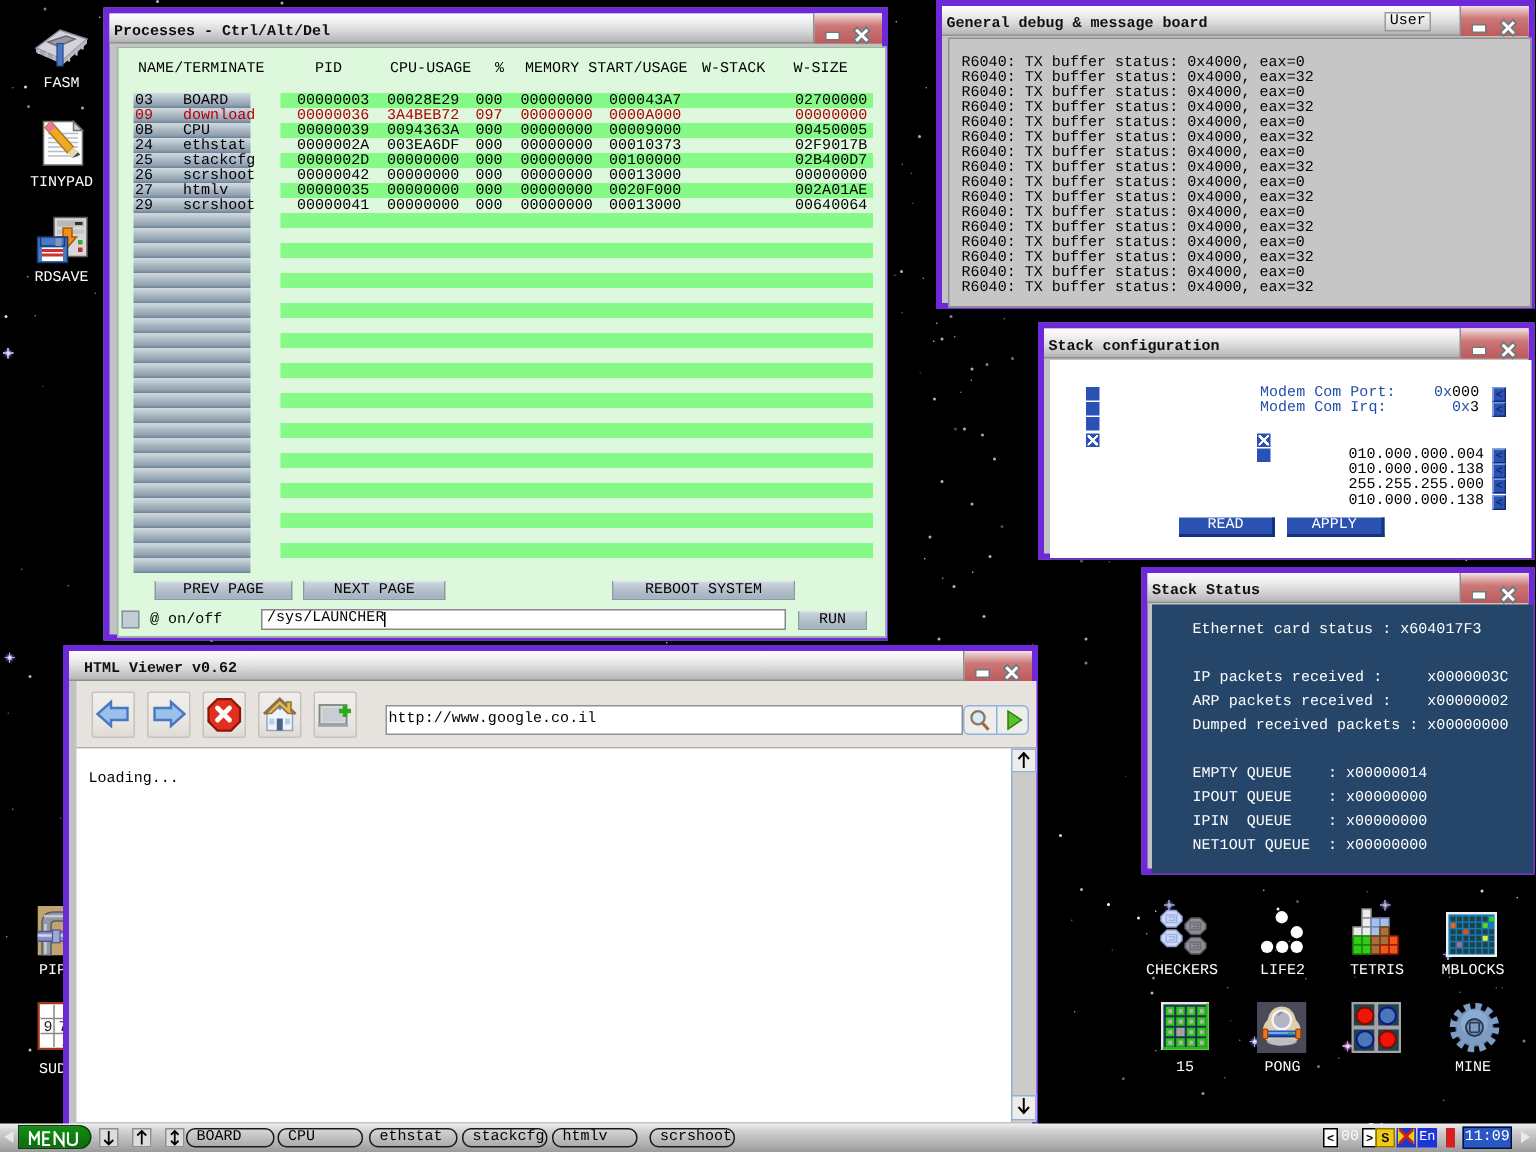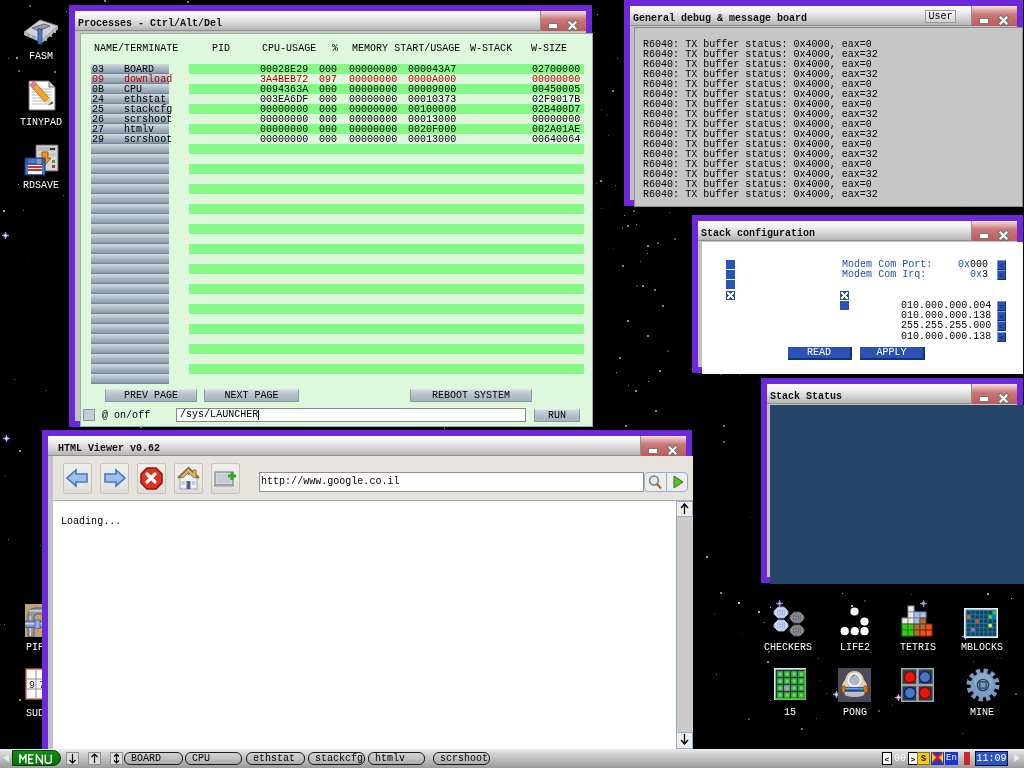--- a/index.html
+++ b/index.html
@@ -1,18 +1,18 @@
 <!DOCTYPE html>
 <html><head><meta charset="utf-8"><style>
 *{margin:0;padding:0;box-sizing:border-box}
 html,body{width:1024px;height:768px;background:#000;overflow:hidden}
 body{position:relative;font-family:"Liberation Mono",monospace;-webkit-font-smoothing:antialiased;opacity:0.999}
 .ab{position:absolute}
 .t{position:absolute;font-size:10px;line-height:10px;white-space:pre;letter-spacing:0.02px}
-.win{position:absolute;background:#c2c2c2;border:6px solid #6d28d9}
+.win{position:absolute;background:#c2c2c2;border:4px solid #6d28d9}
 .tb{position:absolute;left:0;top:0;right:0;height:20px;background:linear-gradient(#fdfdfd,#efefef 30%,#d5d5d5 65%,#bcbcbc 92%,#b3b3b3);border-bottom:1px solid #8f8f8f}
 .tbt{position:absolute;top:8px;font-size:10px;line-height:10px;font-weight:bold;color:#101010;white-space:pre}
 .tbr{position:absolute;top:0;right:0;width:46px;height:20px;border-left:1px solid #8f8f8f;background:linear-gradient(#f2e3e3 0%,#e3b6b6 16%,#cd7777 42%,#c66868 70%,#bd5b5b 100%)}
 .pbtn{height:13px;background:linear-gradient(#cdd7df,#b6c2cc 45%,#a3b2bf);border:1px solid #8d9aa5;border-top-color:#dfe7ec;font-size:10px;line-height:11px;text-align:center;color:#000;white-space:pre}
 .sbl{position:absolute;width:9px;height:9px;background:#2a52b4}
 .sbtn{position:absolute;width:9px;height:10px;background:#2a52b4;color:#101c38;font-size:8px;line-height:9px;text-align:center;border-top:1px solid #7b97d8;border-left:1px solid #7b97d8;border-bottom:1px solid #132c74;border-right:1px solid #132c74}
 .chk{position:absolute;width:9px;height:9px;background:#2a52b4}
 .chk:before{content:"";position:absolute;left:1px;top:1px;width:7px;height:7px;background:linear-gradient(45deg,rgba(0,0,0,0) 42%,#fff 42%,#fff 58%,rgba(0,0,0,0) 58%),linear-gradient(-45deg,rgba(0,0,0,0) 42%,#fff 42%,#fff 58%,rgba(0,0,0,0) 58%)}
 .tbtn{position:absolute;width:29px;height:31px;background:linear-gradient(#f0eeea,#e9e6e2 70%,#dedad6);border:1px solid #c6c2bc;border-radius:2px}
 .tkb{position:absolute;top:3px;height:13px;border:1px solid #1a1a1a;border-radius:6px;font-size:10px;line-height:11px;color:#000;padding-left:6px;white-space:pre}
@@ -540,20 +540,28 @@
 27
 29</div>
 <div class="t" style="left:49px;top:54px;color:#000">BOARD
 <span style="color:#b40000">download</span>
 CPU
 ethstat
 stackcfg
 scrshoot
 htmlv
 scrshoot</div>
+<div class="t" style="left:125px;top:54px;color:#000">00000003
+<span style="color:#b40000">00000036</span>
+00000039
+0000002A
+0000002D
+00000042
+00000035
+00000041</div>
 <div class="t" style="left:185px;top:54px;color:#000">00028E29
 <span style="color:#b40000">3A4BEB72</span>
 0094363A
 003EA6DF
 00000000
 00000000
 00000000
 00000000</div>
 <div class="t" style="left:244px;top:54px;color:#000">000
 <span style="color:#b40000">097</span>
@@ -673,20 +681,30 @@
 <div class="tbr">
       <svg class="ab" style="left:7px;top:12px" width="10" height="6">
         <rect x="0.5" y="0.5" width="9" height="5" fill="#fff" stroke="#6f7a7a"></rect>
       </svg>
       <svg class="ab" style="left:25px;top:8px" width="13" height="13">
         <path d="M3.5 3.5 L9.5 9.5 M9.5 3.5 L3.5 9.5" stroke="#6f7a7a" stroke-width="4.4" stroke-linecap="square"></path>
         <path d="M3.5 3.5 L9.5 9.5 M9.5 3.5 L3.5 9.5" stroke="#fff" stroke-width="2" stroke-linecap="square"></path>
       </svg>
     </div>
 <div class="ab" id="sst-body" style="left:3px;top:21px;width:254px;height:179px;background:#264669"></div>
+<div class="t" style="left:30px;top:31px;line-height:16px;color:#fff">Ethernet card status : x604017F3
+
+IP packets received :     x0000003C
+ARP packets received :    x00000002
+Dumped received packets : x00000000
+
+EMPTY QUEUE    : x00000014
+IPOUT QUEUE    : x00000000
+IPIN  QUEUE    : x00000000
+NET1OUT QUEUE  : x00000000</div>
 </div>
 
 <div class="win" id="win-htmlv" style="left:42px;top:430px;width:650px;height:372px">
 <div class="tb"></div>
     <div class="tbt" style="left:10px">HTML Viewer v0.62</div>
 <div class="tbr">
       <svg class="ab" style="left:7px;top:12px" width="10" height="6">
         <rect x="0.5" y="0.5" width="9" height="5" fill="#fff" stroke="#6f7a7a"></rect>
       </svg>
       <svg class="ab" style="left:25px;top:8px" width="13" height="13">

